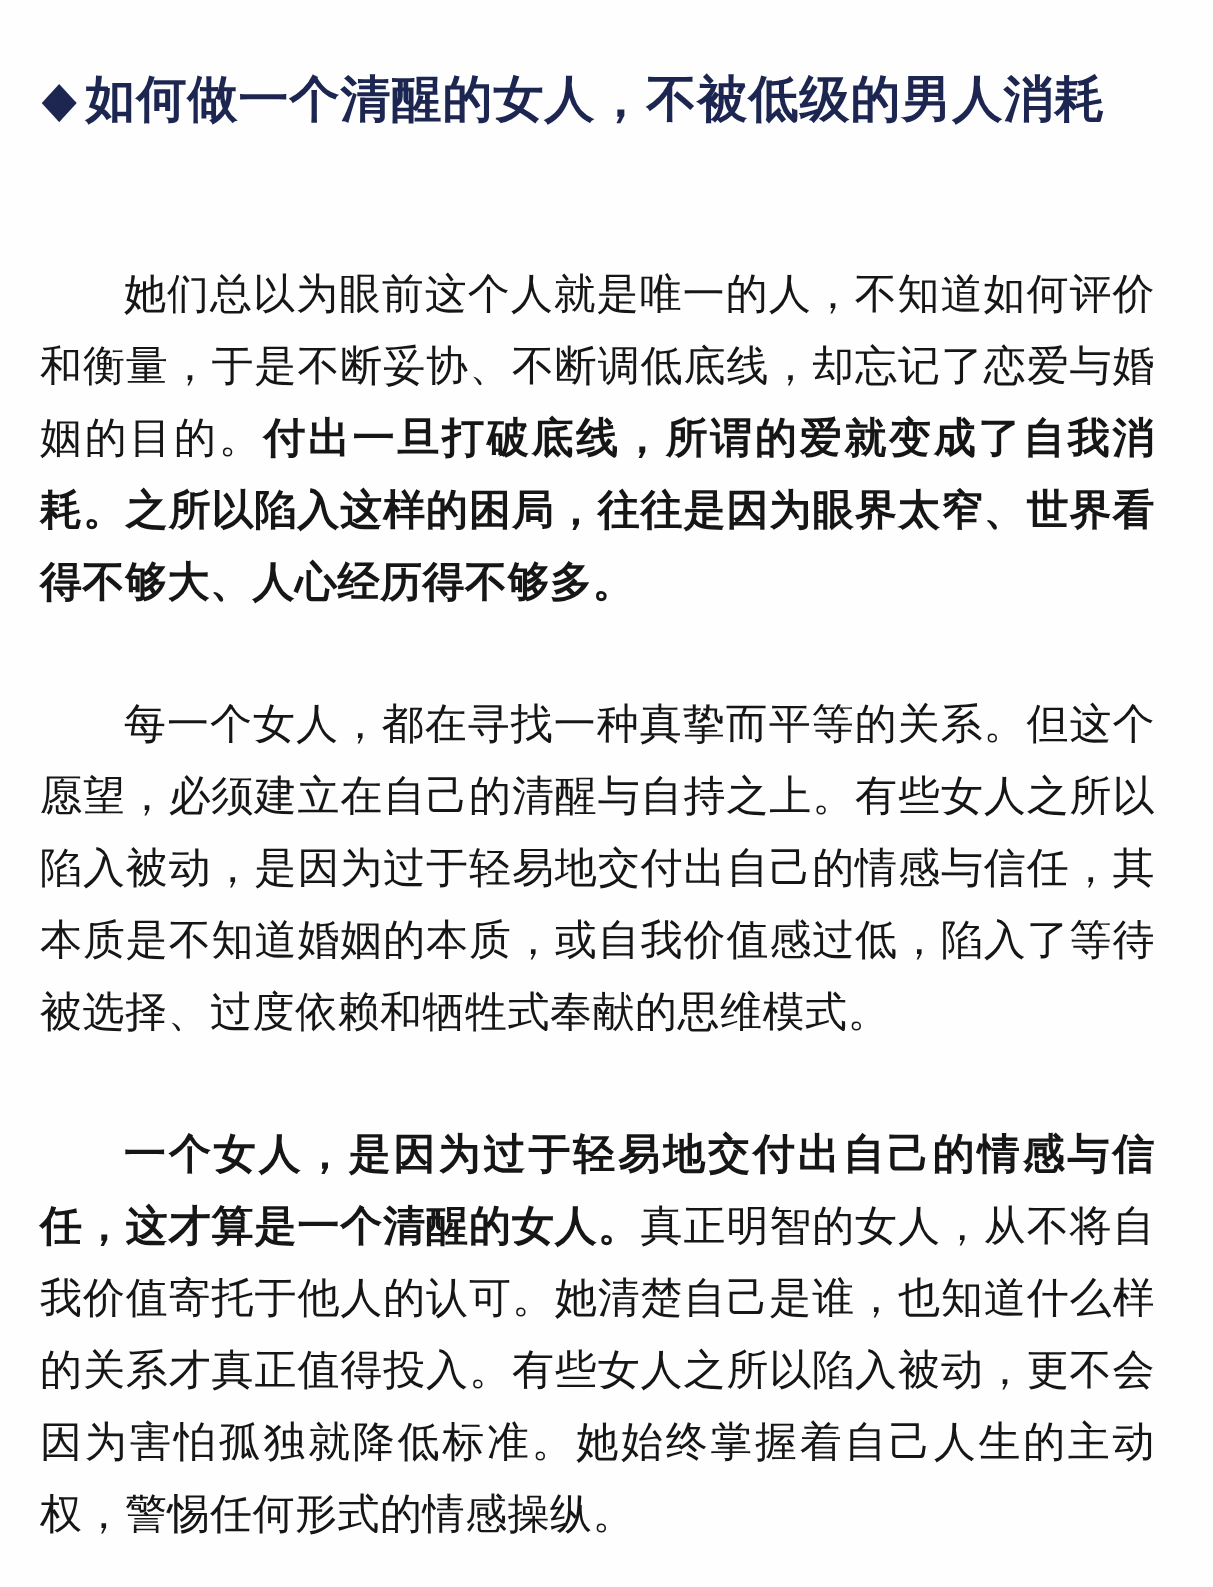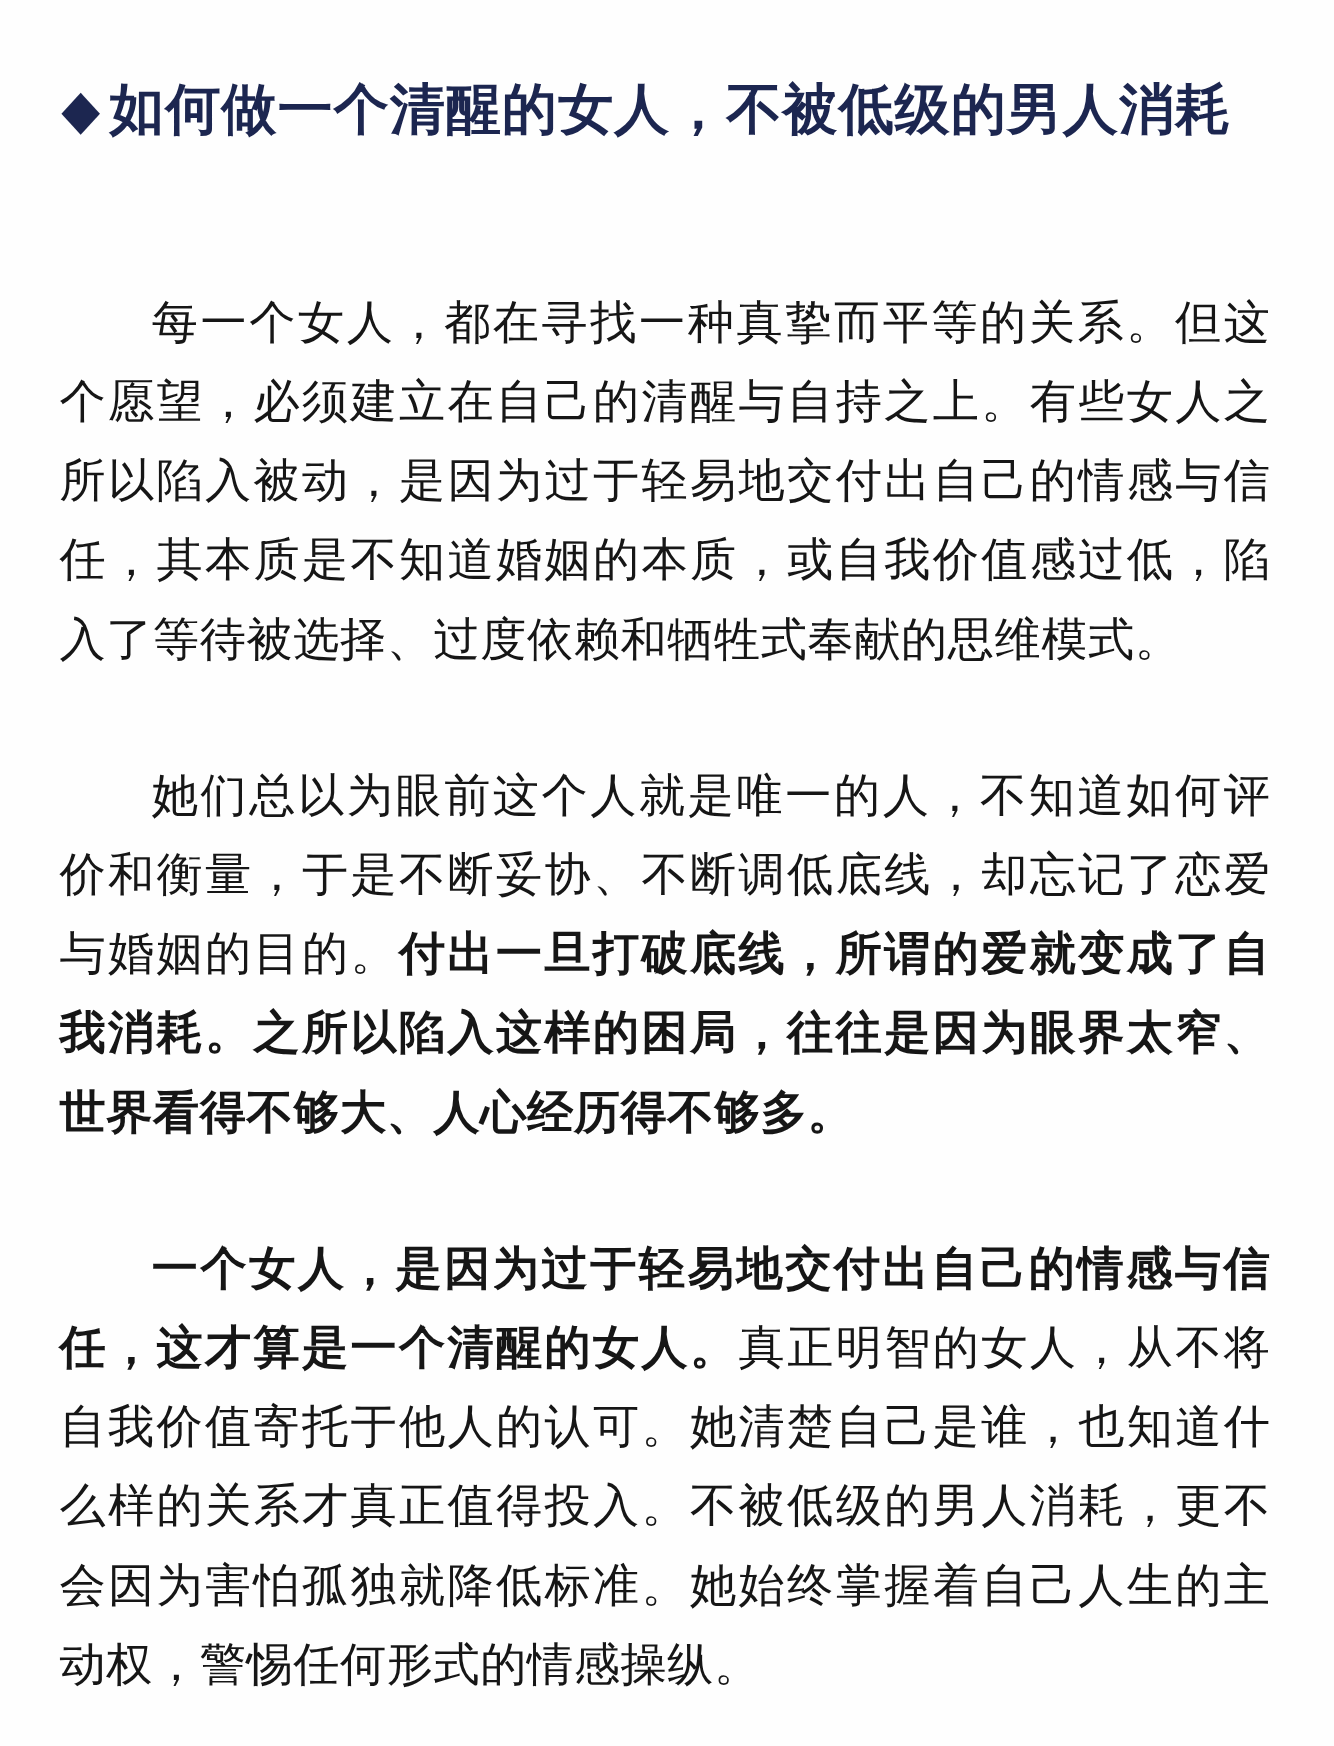--- a/index.html
+++ b/index.html
@@ -10,21 +10,21 @@
   body {
     width: 1213px;
     height: 1587px;
     overflow: hidden;
     font-family: "Liberation Serif", "DejaVu Serif", serif;
   }
   .page {
     box-sizing: border-box;
     width: 1213px;
     height: 1587px;
-    padding: 62px 58px 0 54px;
+    padding: 62px 58px 0 40px;
     background: #fefefe;
   }
   .title {
     margin: 0 0 122px 0;
     font-size: 50px;
     line-height: 74px;
     font-weight: bold;
     color: var(--title-color, #1c2650);
     letter-spacing: 1px;
     white-space: nowrap;
@@ -53,17 +53,17 @@
   }
 </style>
 </head>
 <body>
 
 <div class="page">
   <h1 class="title">
     <span class="bullet">◆</span><span>如何做一个清醒的女人，不被低级的男人消耗</span>
   </h1>
   <div class="article-body" style="color: rgb(22, 22, 22);">
+      <p class="para"><span class="seg">她们总以为眼前这个人就是唯一的人，不知道如何评价和衡量，于是不断妥协、不断调低底线，却忘记了恋爱与婚姻的目的。</span><span class="seg bold">付出一旦打破底线，所谓的爱就变成了自我消耗。之所以陷入这样的困局，往往是因为眼界太窄、世界看得不够大、人心经历得不够多。</span></p>
       <p class="para"><span class="seg">每一个女人，都在寻找一种真挚而平等的关系。但这个愿望，必须建立在自己的清醒与自持之上。有些女人之所以陷入被动，是因为过于轻易地交付出自己的情感与信任，其本质是不知道婚姻的本质，或自我价值感过低，陷入了等待被选择、过度依赖和牺牲式奉献的思维模式。</span></p>
-      <p class="para"><span class="seg">她们总以为眼前这个人就是唯一的人，不知道如何评价和衡量，于是不断妥协、不断调低底线，却忘记了恋爱与婚姻的目的。</span><span class="seg bold">付出一旦打破底线，所谓的爱就变成了自我消耗。之所以陷入这样的困局，往往是因为眼界太窄、世界看得不够大、人心经历得不够多。</span></p>
-      <p class="para"><span class="seg bold">一个女人，是因为过于轻易地交付出自己的情感与信任，这才算是一个清醒的女人。</span><span class="seg">真正明智的女人，从不将自我价值寄托于他人的认可。她清楚自己是谁，也知道什么样的关系才真正值得投入。不被低级的男人消耗，更不会因为害怕孤独就降低标准。她始终掌握着自己人生的主动权，警惕任何形式的情感操纵。</span></p>
+      <p class="para"><span class="seg bold">一个女人，是因为过于轻易地交付出自己的情感与信任，这才算是一个清醒的女人。</span><span class="seg">真正明智的女人，从不将自我价值寄托于他人的认可。她清楚自己是谁，也知道什么样的关系才真正值得投入。有些女人之所以陷入被动，更不会因为害怕孤独就降低标准。她始终掌握着自己人生的主动权，警惕任何形式的情感操纵。</span></p>
     </div>
 </div>
 
 </body></html>

